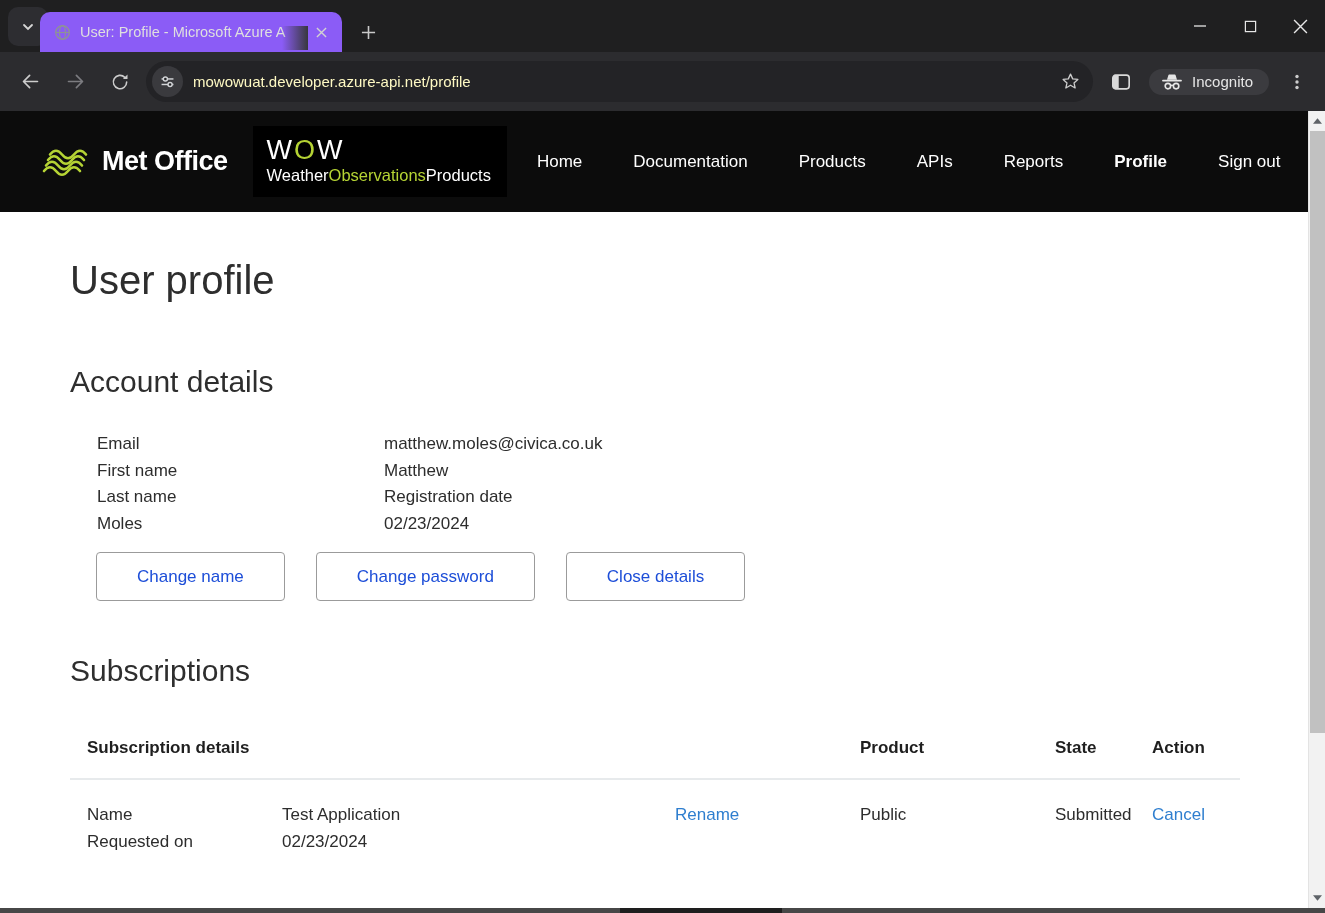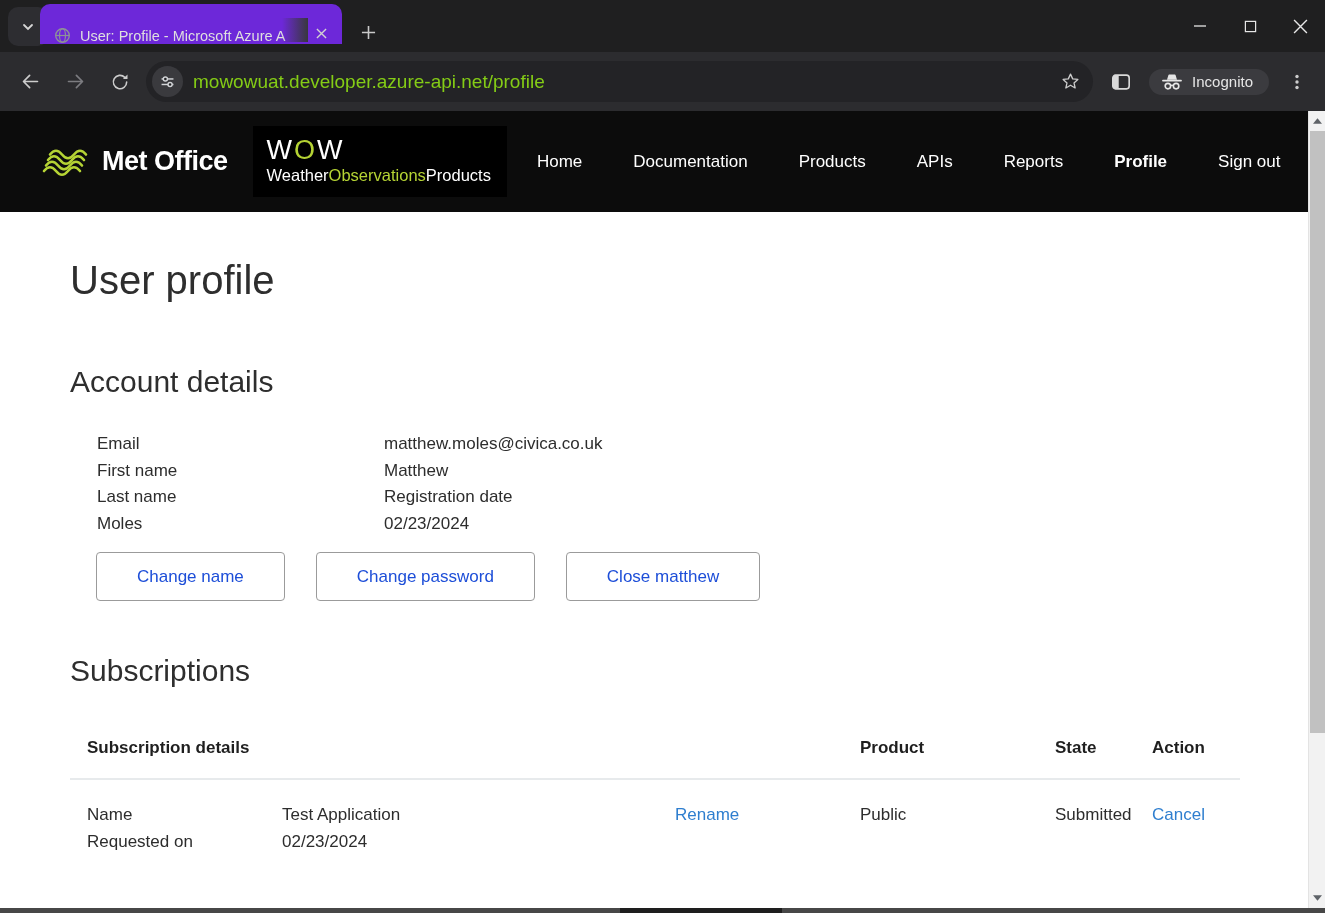--- a/index.html
+++ b/index.html
@@ -2,33 +2,33 @@
 <html><head>
 <meta charset="utf-8">
 <style>
   * { box-sizing: border-box; margin: 0; padding: 0; }
   html,body { width:1325px; height:913px; overflow:hidden; }
   body { font-family:"Liberation Sans", sans-serif; background:#fff; position:relative; }
 
   
   .titlebar { position:absolute; top:0; left:0; width:1325px; height:52px; background:#1f1f20; }
   .tab-search-btn { position:absolute; left:8px; top:7px; width:40px; height:39px; border-radius:10px; background:#2d2d31; display:flex; align-items:center; justify-content:center; }
-  .tab { position:absolute; left:40px; top:4px; width:302px; height:40px; background:#6d28d9; border-radius:10px 10px 0 0; display:flex; align-items:flex-end; padding:0 10px 0 14px; }
+  .tab { position:absolute; left:40px; top:12px; width:302px; height:40px; background:#8b5cf6; border-radius:10px 10px 0 0; display:flex; align-items:center; padding:0 10px 0 14px; }
   .tab-title { color:#dfdfdf; font-size:14.5px; white-space:nowrap; overflow:hidden; width:228px; position:relative; }
   .tab-fade { position:absolute; right:34px; top:14px; width:26px; height:24px; background:linear-gradient(to right, rgba(56,56,60,0), #38383c); }
   .tab-close { margin-left:auto; width:22px; height:22px; border-radius:50%; display:flex; align-items:center; justify-content:center; }
   .newtab-btn { position:absolute; left:352px; top:16px; width:32px; height:32px; display:flex; align-items:center; justify-content:center; }
   .win-controls { position:absolute; right:0; top:0; height:52px; display:flex; }
   .win-btn { width:50px; height:52px; display:flex; align-items:center; justify-content:center; }
 
   .toolbar { position:absolute; top:52px; left:0; width:1325px; height:59px; background:#2c2c2f; display:flex; align-items:center; padding:0 10px 0 12px; }
   .nav-icon-btn { width:36px; height:36px; display:flex; align-items:center; justify-content:center; border-radius:50%; flex:0 0 auto; }
   .omnibox { flex:1 1 auto; height:41px; margin:0 10px 0 8px; background:#232326; border-radius:21px; display:flex; align-items:center; padding:0 12px 0 6px; min-width:0; }
   .site-info-btn { width:31px; height:31px; border-radius:50%; background:#3a3a3e; display:flex; align-items:center; justify-content:center; flex:0 0 auto; }
-  .url-text { color:#84cc16; font-size:19px; margin-left:10px; white-space:nowrap; overflow:hidden; flex:1 1 auto; }
+  .url-text { color:#fef9c3; font-size:15px; margin-left:10px; white-space:nowrap; overflow:hidden; flex:1 1 auto; }
   .incognito-badge { height:26px; border-radius:20px; background:#3b3b3f; display:flex; align-items:center; padding:0 16px 0 12px; margin:4px 10px; flex:0 0 auto; }
   .incognito-badge span { color:#e6e6e6; font-size:15px; margin-left:9px; }
 
   
   .viewport { position:absolute; top:111px; left:0; width:1308px; height:797px; background:#fff; overflow:hidden; }
   .scrollbar { position:absolute; top:111px; right:0; width:17px; height:797px; background:#f2f2f2; border-left:1px solid #e3e3e3; }
   .sb-arrow { position:absolute; left:0; width:16px; height:16px; display:flex; align-items:center; justify-content:center; }
   .sb-up { top:2px; } .sb-down { bottom:2px; }
   .sb-thumb { position:absolute; left:1px; top:20px; width:15px; height:602px; background:#c1c1c1; }
   .bottom-edge { position:absolute; bottom:0; left:0; width:1325px; height:5px; background:#474747; }
@@ -207,21 +207,21 @@
       <div>Matthew</div>
       <div>Last name</div>
       <div>Registration date</div>
       <div>Moles</div>
       <div>02/23/2024</div>
     </div>
 
     <div class="btn-row">
       <button class="btn">Change name</button>
       <button class="btn">Change password</button>
-      <button class="btn">Close matthew</button>
+      <button class="btn">Close details</button>
     </div>
 
     <h2 class="section-h subs-h">Subscriptions</h2>
 
     <div class="subs-table">
       <div class="t-head">
         <div></div>
         <div class="span2">Subscription details</div>
         <div></div>
         <div>Product</div>

